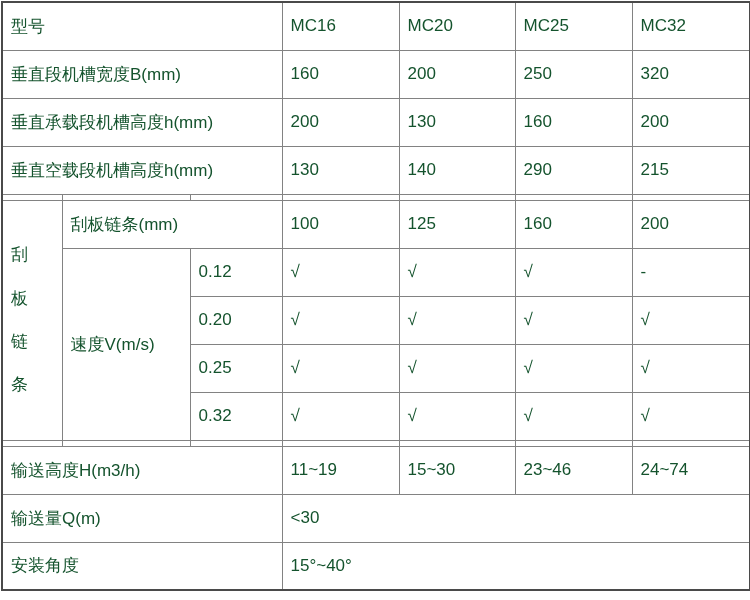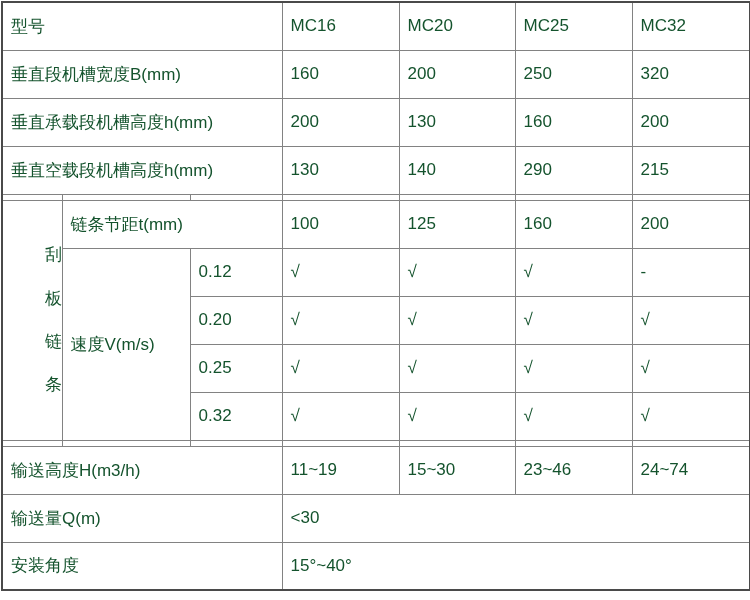--- a/index.html
+++ b/index.html
@@ -42,21 +42,20 @@
   td.group-cell {
     white-space: normal;
     vertical-align: middle;
   }
   .vertical-label {
     display: inline-block;
     width: 1.15em;
     word-break: break-all;
     line-height: 2.55;
     white-space: normal;
-    margin-left: 34px;
   }
 </style>
 </head>
 <body>
 
 <div class="page">
   <table class="spec-table">
     <colgroup>
       <col style="width:60px">
         <col style="width:128px">
@@ -105,21 +104,21 @@
       <td></td>
           <td></td>
           <td></td>
           <td></td>
     </tr>
 
     <tr>
       <td rowspan="5" class="group-cell">
         <span class="vertical-label">刮板链条</span>
       </td>
-      <td colspan="2">链条节距t(mm)</td>
+      <td colspan="2">刮板链条(mm)</td>
       <td>100</td>
       <td>125</td>
       <td>160</td>
       <td>200</td>
     </tr>
     <tr>
       <td rowspan="4">速度V(m/s)</td>
       <td>0.12</td>
       <td>√</td>
       <td>√</td>

